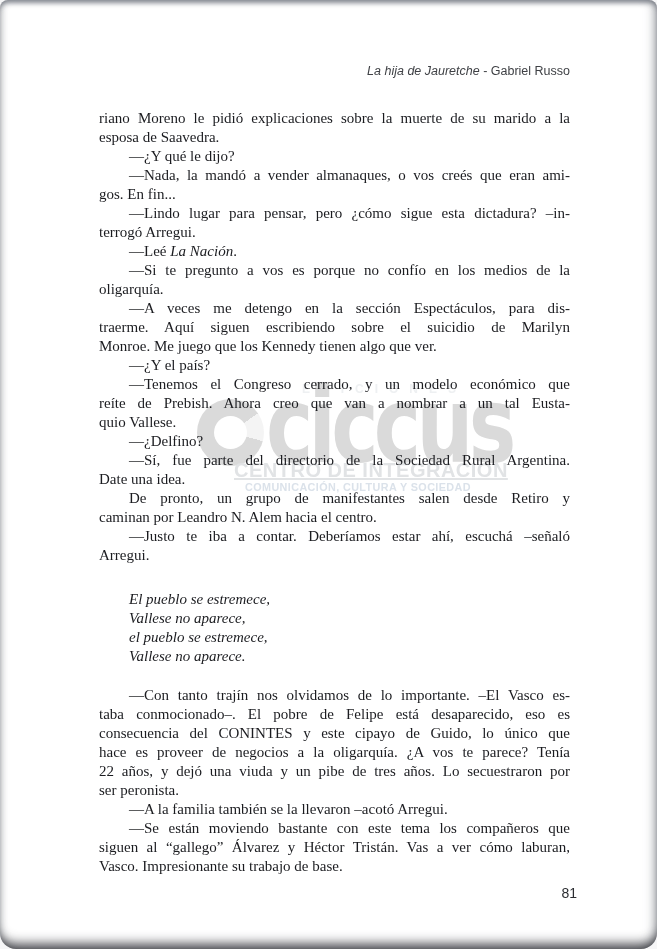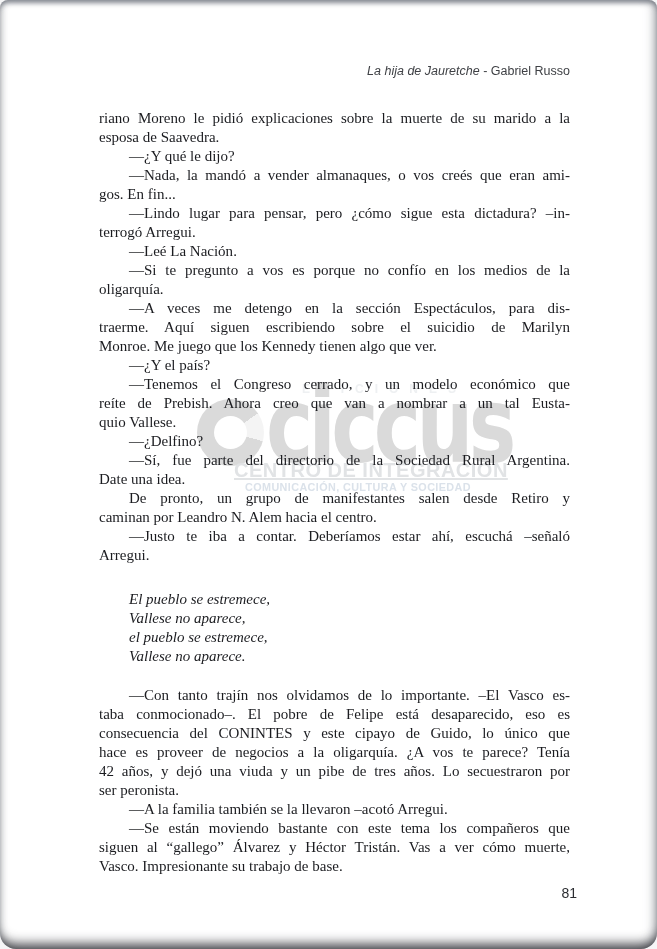--- a/index.html
+++ b/index.html
@@ -61,21 +61,21 @@
   .header .it{font-style:italic;}
   .textblock{
     position:absolute;z-index:2;left:99px;top:109px;width:471px;
     font-size:15px;line-height:19px;color:#1b1c20;
   }
   .para{margin:0;}
   .line{height:19px;overflow:visible;}
   .jl{text-align:justify;text-align-last:justify;}
   .ll{text-align:left;}
   .indent{padding-left:30px;}
-  .it{}
+  .it{font-style:italic;}
   .verse{margin-top:25px;margin-bottom:20px;font-style:italic;}
   .verse .line{padding-left:30px;}
   .page-number{
     position:absolute;z-index:2;left:99px;top:885px;width:478px;
     text-align:right;font-family:"Liberation Sans", sans-serif;
     font-size:14px;color:#2b2d31;
   }
 </style>
 </head>
 <body>
@@ -149,29 +149,29 @@
         <div class="line ll"><span>El pueblo se estremece,</span></div>
         <div class="line ll"><span>Vallese no aparece,</span></div>
         <div class="line ll"><span>el pueblo se estremece,</span></div>
         <div class="line ll"><span>Vallese no aparece.</span></div>
       </div>
       <div class="para">
         <div class="line jl indent"><span>—Con tanto trajín nos olvidamos de lo importante. –El Vasco es-</span></div>
         <div class="line jl"><span>taba conmocionado–. El pobre de Felipe está desaparecido, eso es</span></div>
         <div class="line jl"><span>consecuencia del CONINTES y este cipayo de Guido, lo único que</span></div>
         <div class="line jl"><span>hace es proveer de negocios a la oligarquía. ¿A vos te parece? Tenía</span></div>
-        <div class="line jl"><span>42 años, y dejó una viuda y un pibe de tres años. Lo secuestraron por</span></div>
+        <div class="line jl"><span>22 años, y dejó una viuda y un pibe de tres años. Lo secuestraron por</span></div>
         <div class="line ll"><span>ser peronista.</span></div>
       </div>
       <div class="para">
         <div class="line ll indent"><span>—A la familia también se la llevaron –acotó Arregui.</span></div>
       </div>
       <div class="para">
         <div class="line jl indent"><span>—Se están moviendo bastante con este tema los compañeros que</span></div>
-        <div class="line jl"><span>siguen al “gallego” Álvarez y Héctor Tristán. Vas a ver cómo muerte,</span></div>
+        <div class="line jl"><span>siguen al “gallego” Álvarez y Héctor Tristán. Vas a ver cómo laburan,</span></div>
         <div class="line ll"><span>Vasco. Impresionante su trabajo de base.</span></div>
       </div>
     </div>
 
   <div class="page-number">81</div>
 
 </div>
 
 <div class="scan-frame"></div>
 

